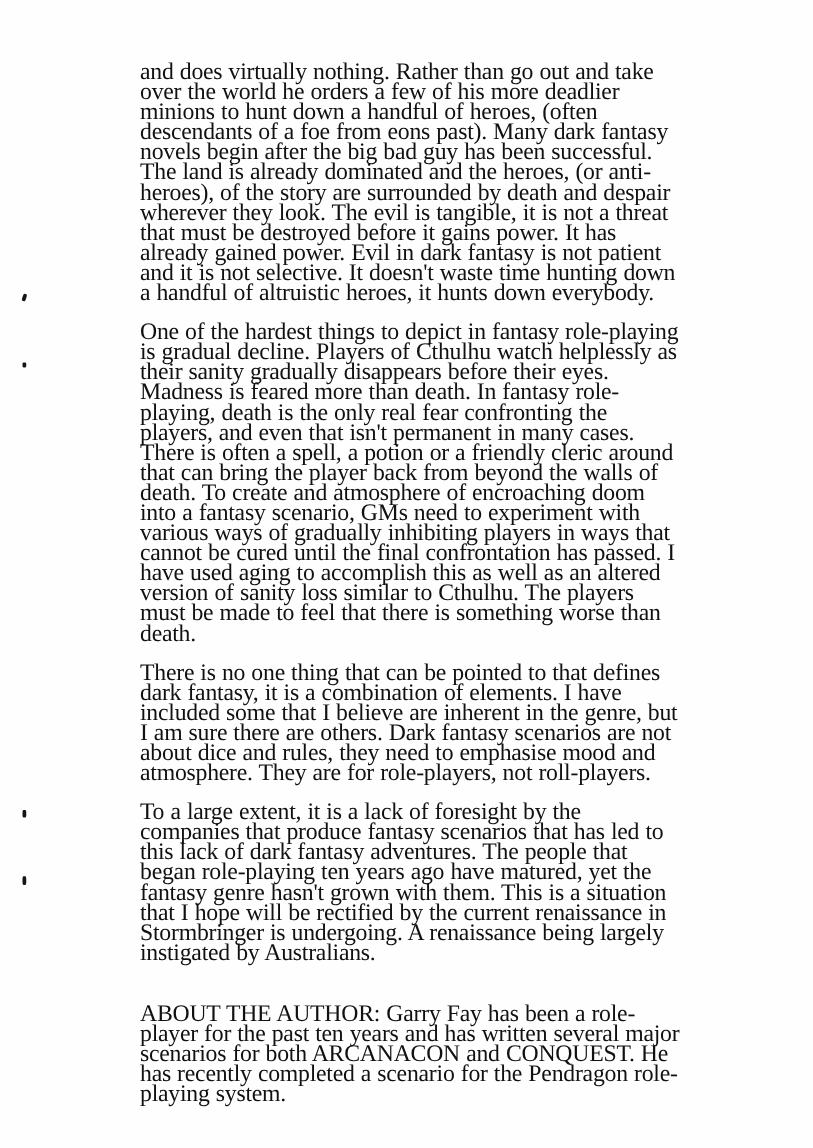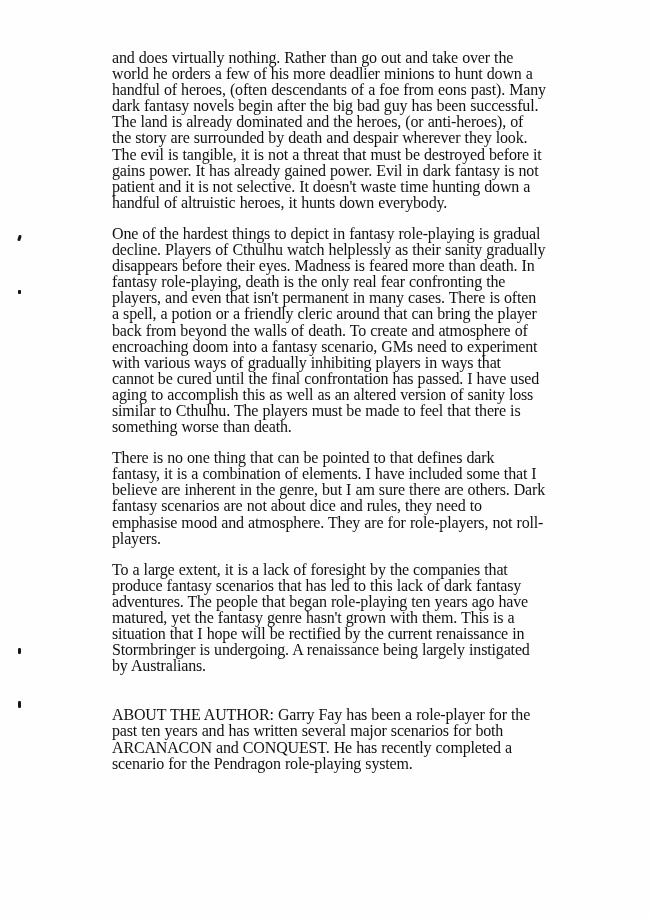--- a/index.html
+++ b/index.html
@@ -23,21 +23,21 @@
 
   #text-column {
     position: absolute;
     left: 112px;
     top: 50px;
     width: 434px;
   }
 
   p.para {
     margin: 0 0 15px 0;
-    font-size: 16px;
+    font-size: 19px;
     line-height: 16.1px;
     color: #111111;
     text-align: left;
     letter-spacing: -0.01em;
     word-spacing: 0.02em;
   }
 
   p.para.author-block {
     margin-top: 33px;
   }

